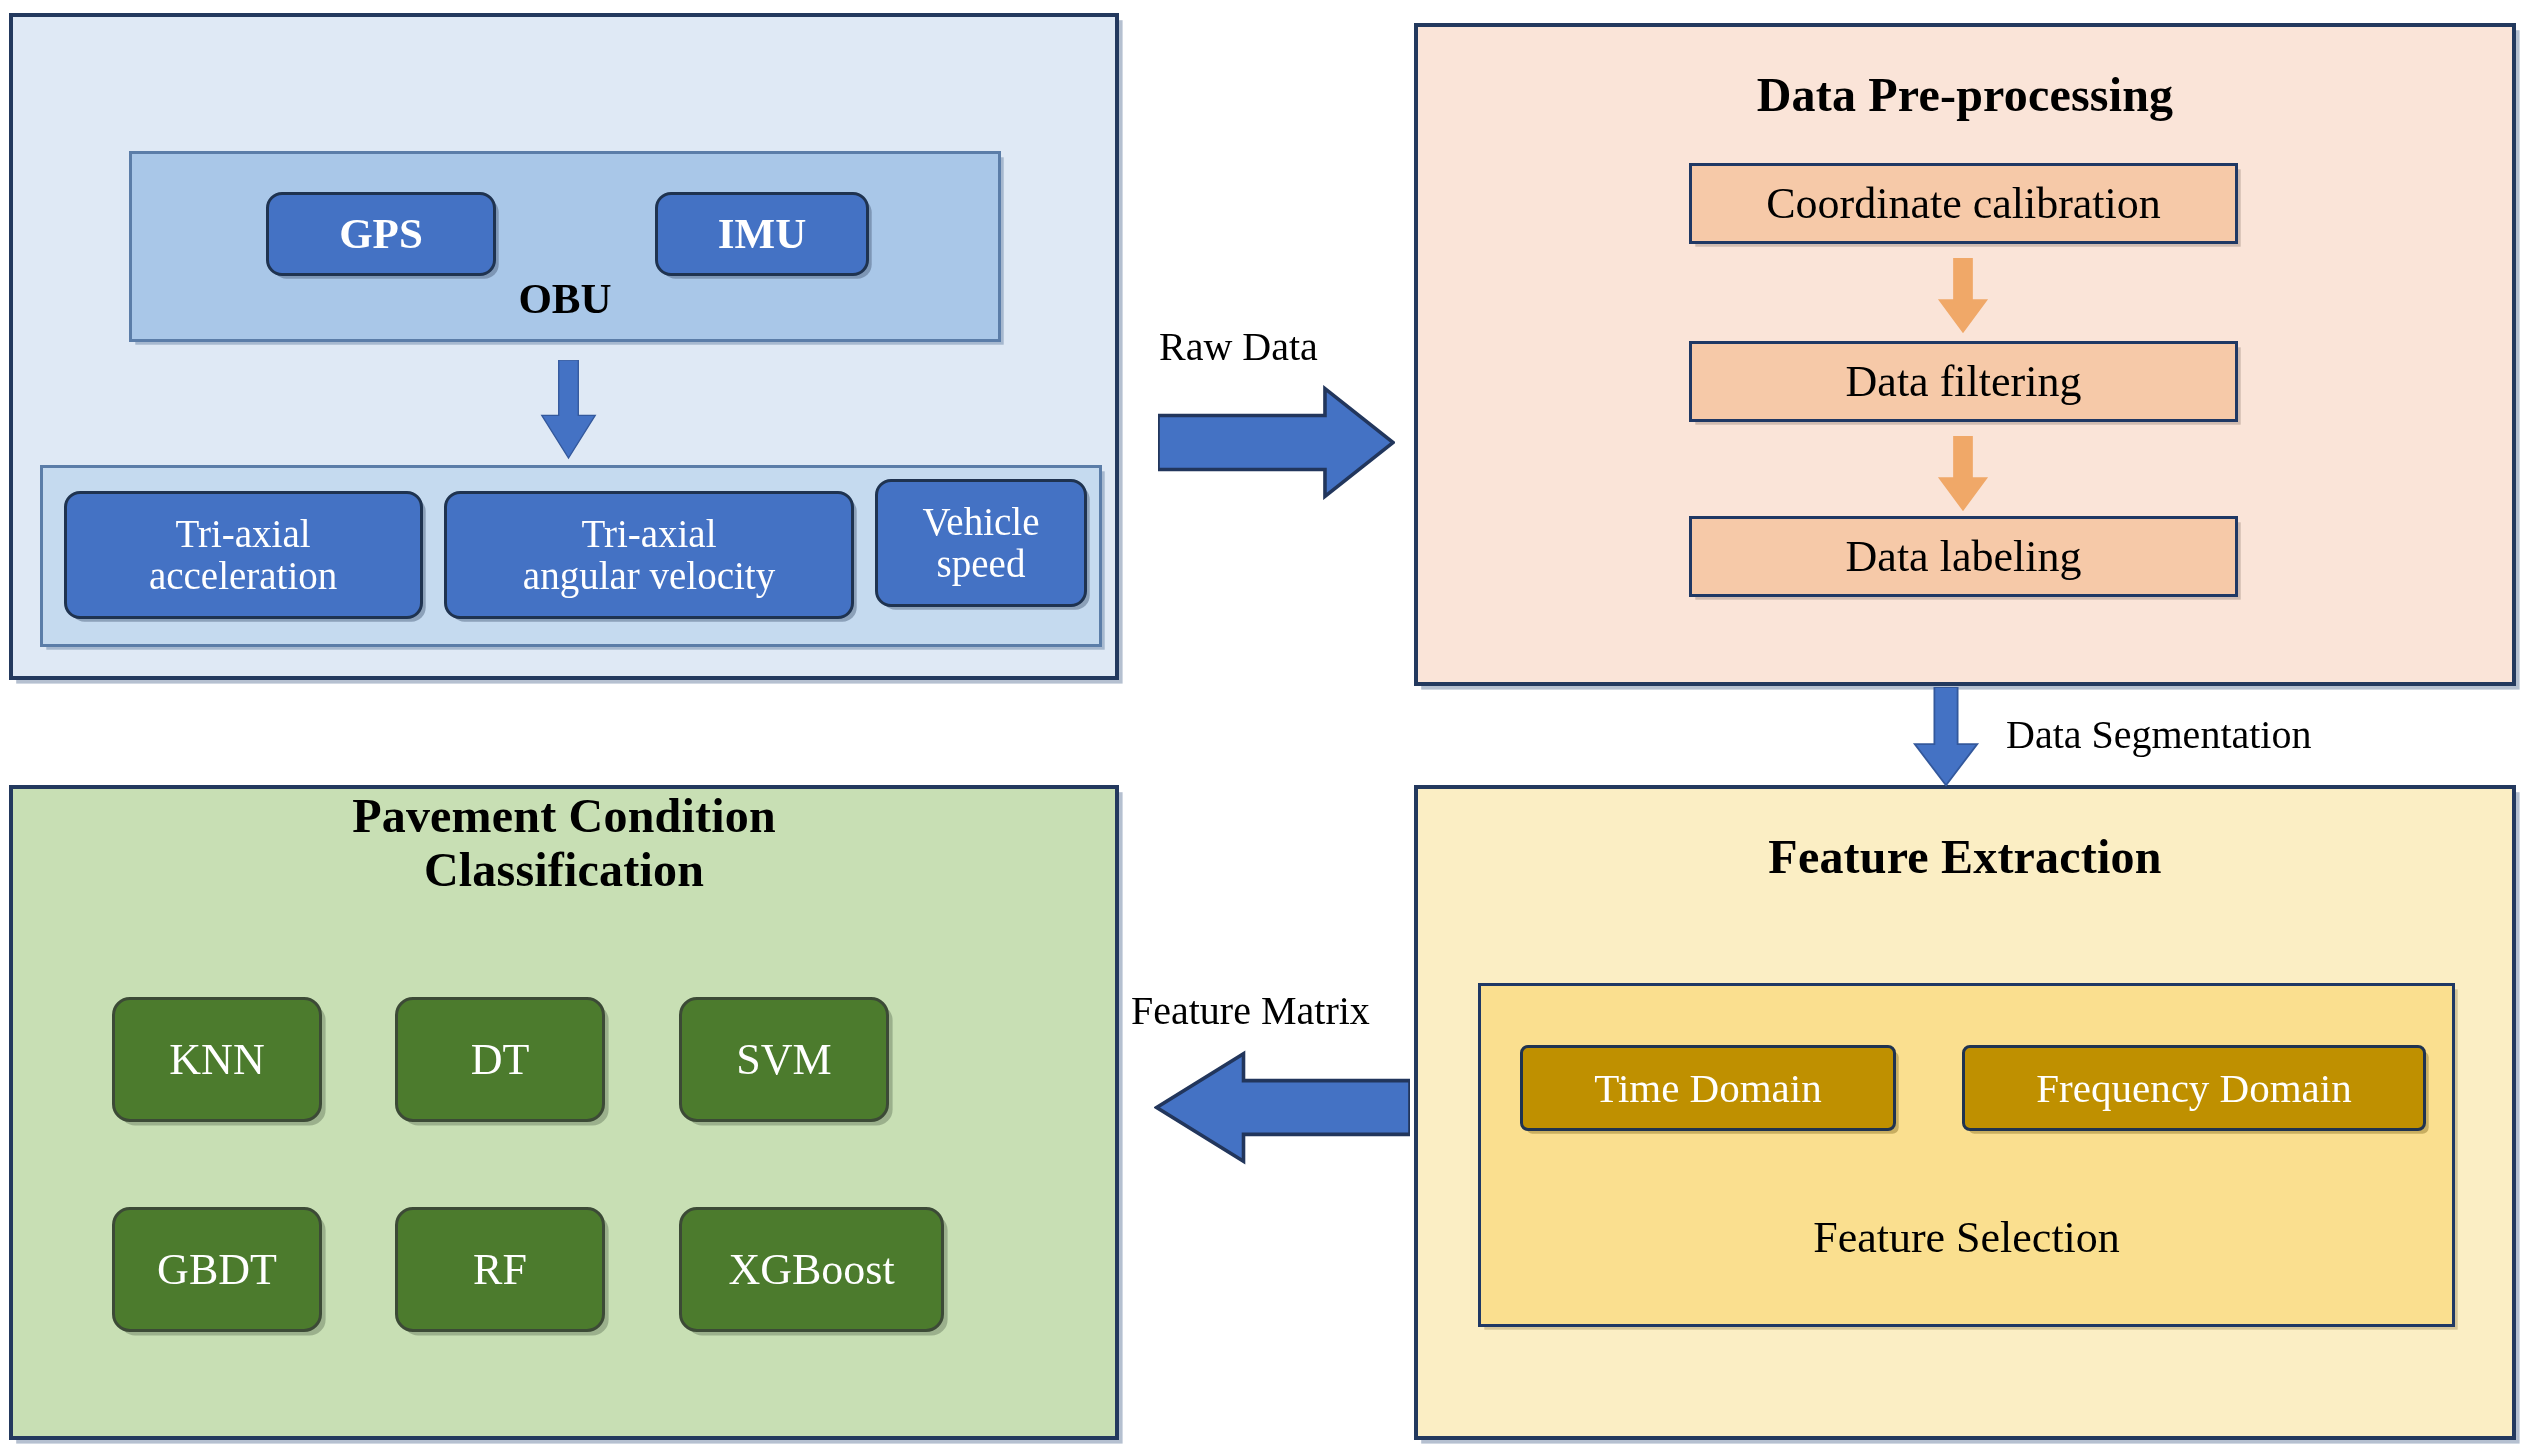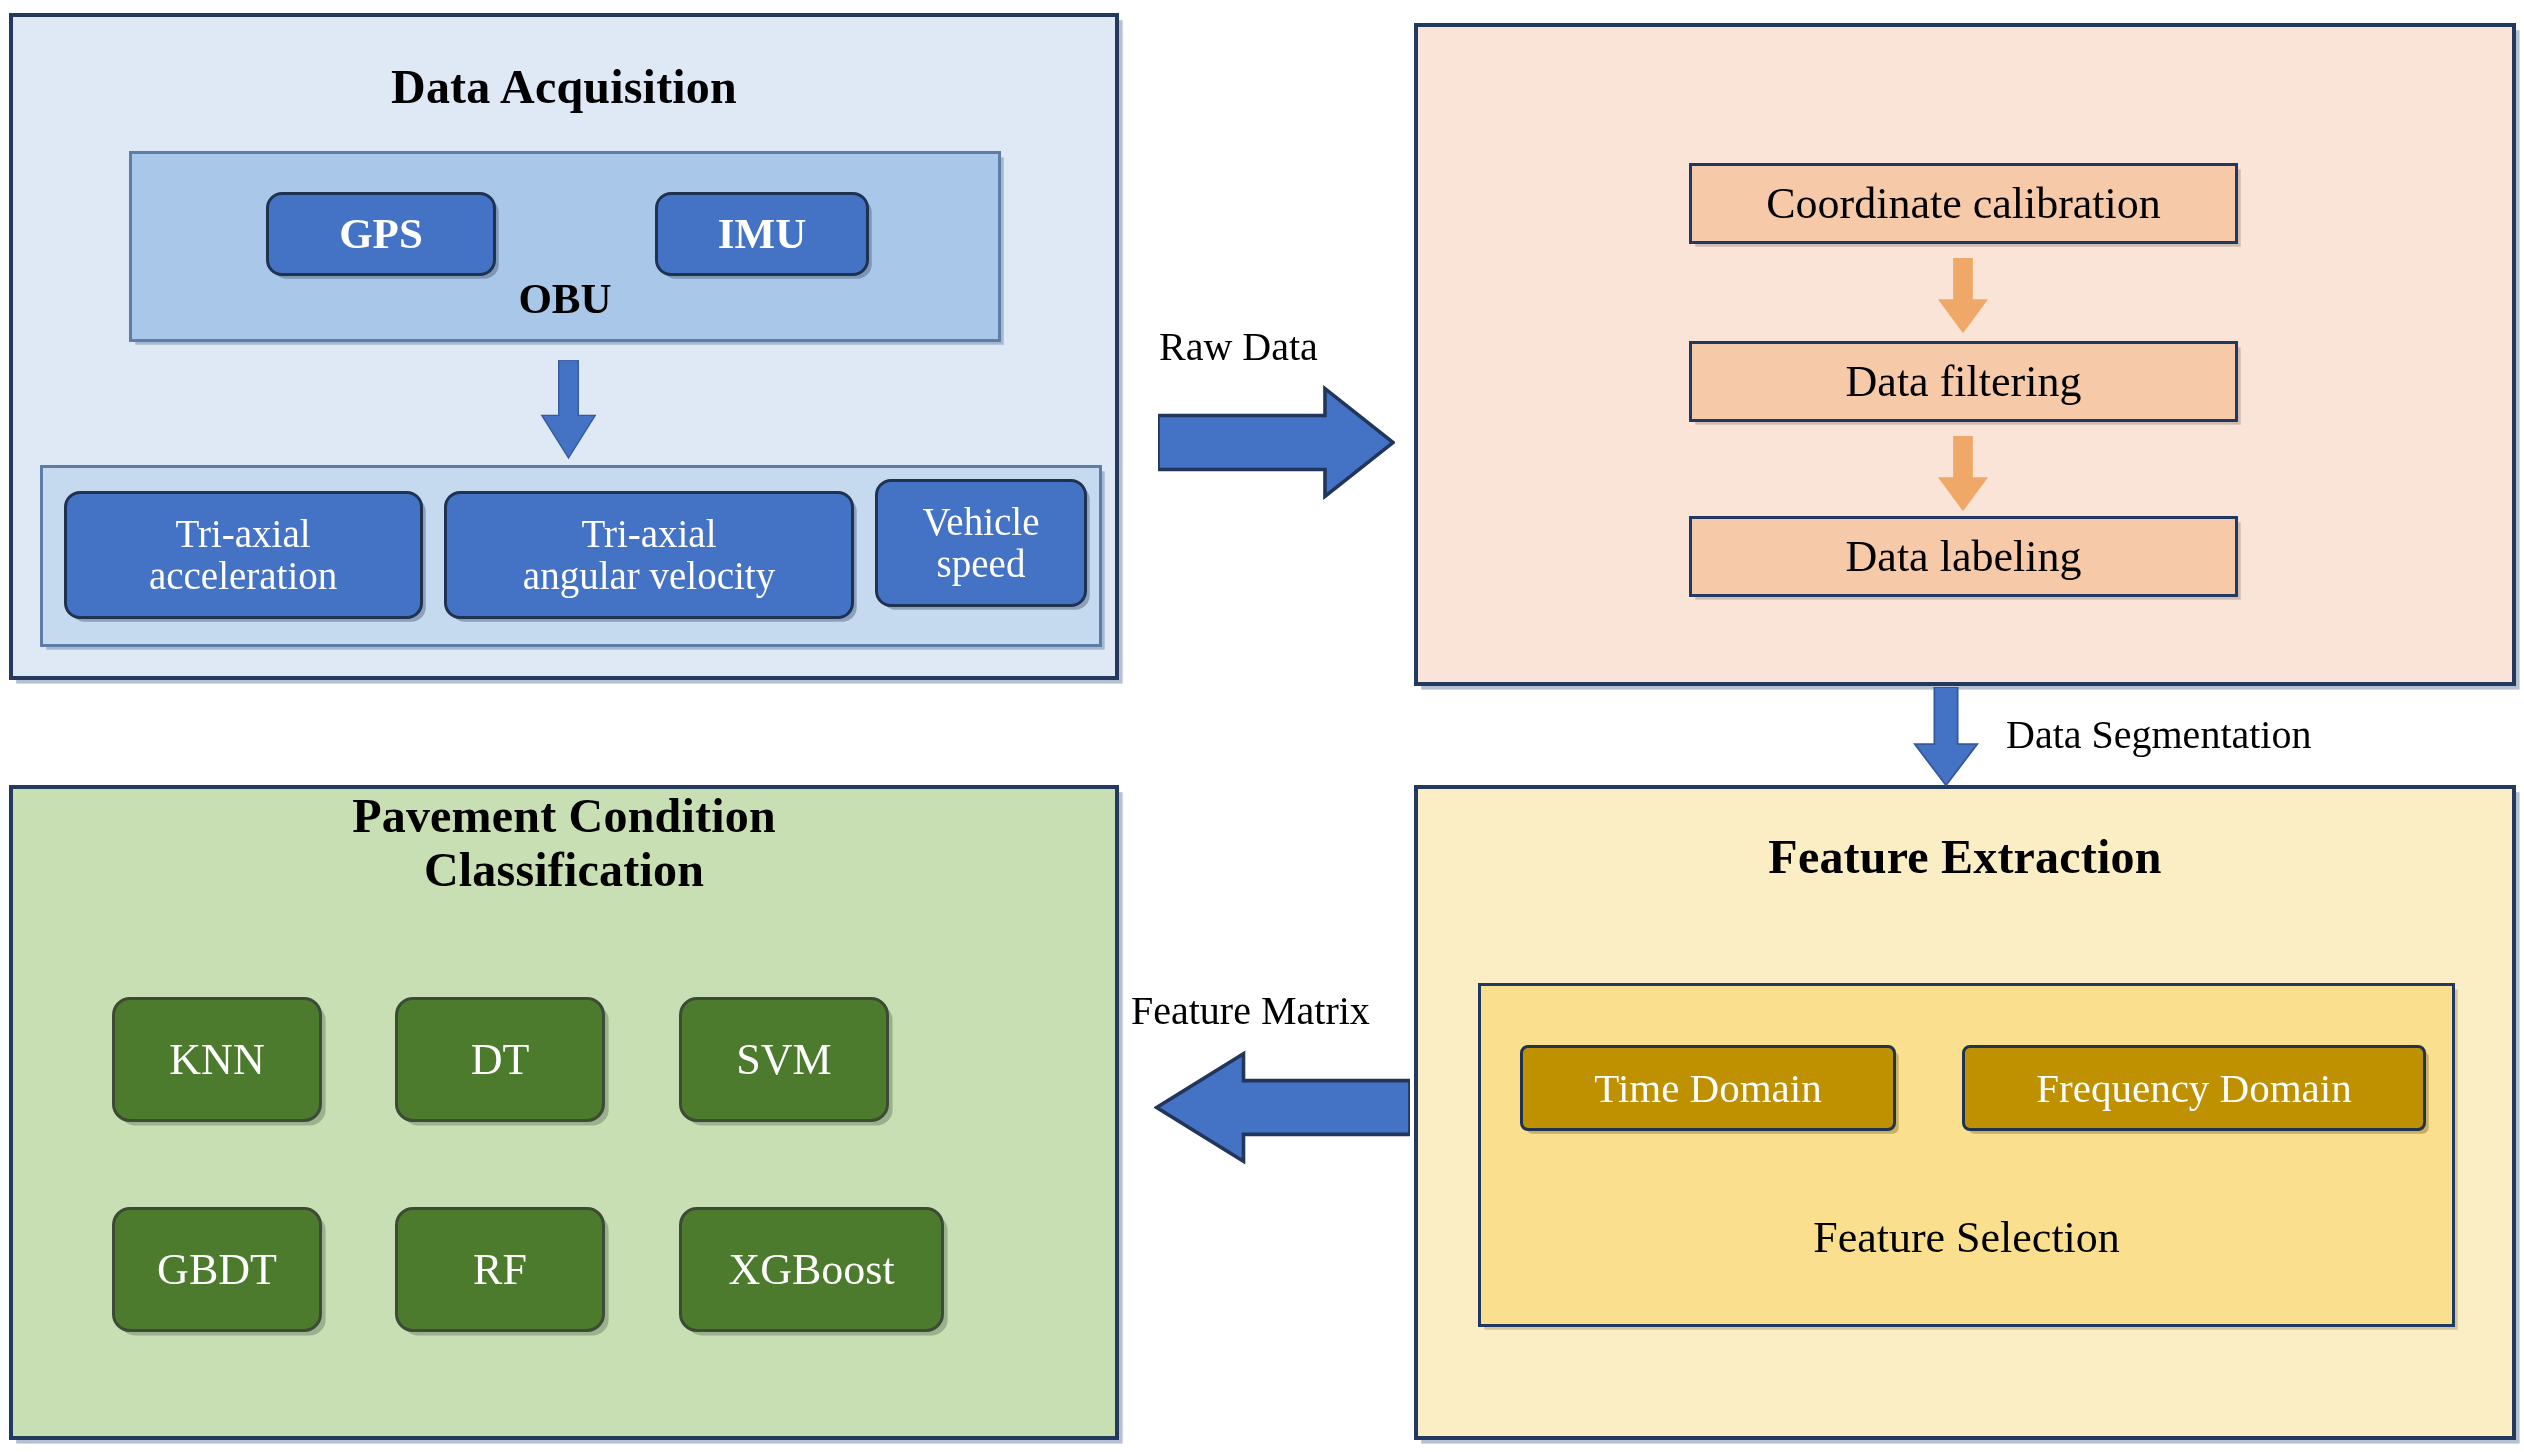--- a/index.html
+++ b/index.html
@@ -202,21 +202,20 @@
     white-space: nowrap;
   }
   .arrow-svg { position: absolute; }
 </style>
 </head>
 <body>
 
 <div class="stage">
 
   <div class="panel" id="panel-acquisition">
-    <div class="panel-title">Data Acquisition</div>
 
     <div class="obu-box">
       <div class="pill-blue" id="pill-gps">GPS</div>
       <div class="pill-blue" id="pill-imu">IMU</div>
       <div class="obu-label">OBU</div>
     </div>
 
     <svg class="arrow-svg" style="left:527px; top:343px;" width="57" height="100" viewBox="0 0 64 112">
       <polygon points="21,0 43,0 43,62 62,62 32,110 2,62 21,62" fill="#4472c4" stroke="#33589c" stroke-width="1.5"></polygon>
     </svg>
@@ -228,20 +227,21 @@
       <div class="pill-blue" id="pill-gyro">
         <span>Tri-axial<br>angular velocity</span>
       </div>
       <div class="pill-blue" id="pill-speed">
         <span>Vehicle<br>speed</span>
       </div>
     </div>
   </div>
 
   <div class="panel" id="panel-preprocessing">
+    <div class="panel-title">Data Pre-processing</div>
 
     <div class="proc-box" id="proc-calib">Coordinate calibration</div>
 
     <svg class="arrow-svg" style="left:518px; top:231px;" width="54" height="77" viewBox="0 0 60 86">
       <polygon points="19,0 41,0 41,46 58,46 30,84 2,46 19,46" fill="#f0a868"></polygon>
     </svg>
 
     <div class="proc-box" id="proc-filter">Data filtering</div>
 
     <svg class="arrow-svg" style="left:518px; top:409px;" width="54" height="77" viewBox="0 0 60 86">

